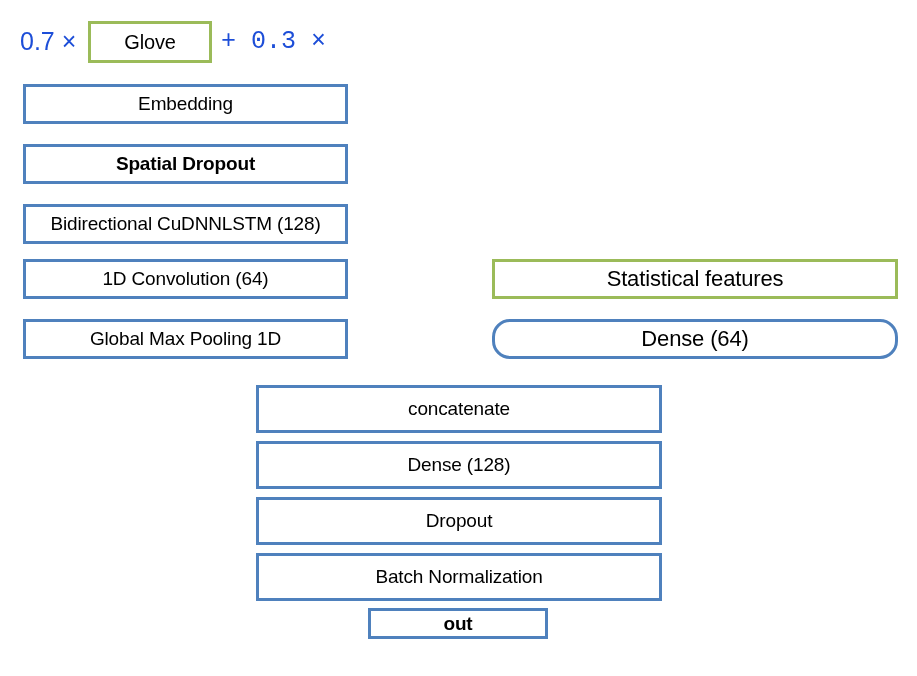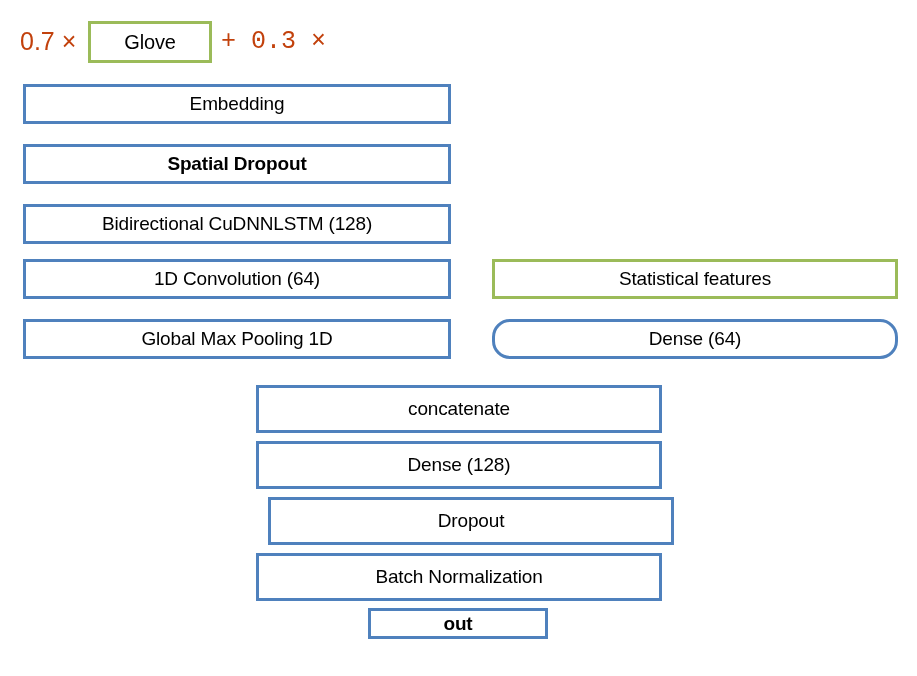--- a/index.html
+++ b/index.html
@@ -36,48 +36,48 @@
   .node.blue  { border: 3px solid #4f81bd; }
   .node.green { border: 3px solid #9bbb59; }
   .node span { display: block; white-space: nowrap; text-align: center; }
 
   .eq-text {
     position: absolute;
     display: flex;
     align-items: center;
     white-space: nowrap;
     font-size: 25px;
-    color: #c2410c;
+    color: #1d4ed8;
     letter-spacing: 0px;
   }
 
   
   #coef-left   { left: 20px;  top: 27px; }
   #coef-right  { left: 221px; top: 27px; font-family: Liberation Mono, monospace; }
   #node-glove     { left: 88px;  top: 21px; width: 124px; height: 42px; font-size: 20px; }
   #node-paragram  { left: 303px; top: 21px; width: 125px; height: 42px; font-size: 20px; }
 
   
-  .left-col { left: 23px; width: 428px; height: 40px; font-size: 19px; }
+  .left-col { left: 23px; width: 325px; height: 40px; font-size: 19px; }
   #node-embedding      { top: 84px; }
   #node-spatial        { top: 144px; font-weight: bold; }
   #node-bilstm         { top: 204px; }
   #node-conv1d         { top: 259px; }
   #node-globalmaxpool  { top: 319px; }
 
   
-  .right-col { left: 492px; width: 406px; height: 40px; font-size: 19px; }
+  .right-col { left: 492px; width: 406px; height: 40px; font-size: 22px; }
   #node-statfeat { top: 259px; }
   #node-dense64  { top: 319px; border-radius: 18px; }
 
   
   .bottom-col { left: 256px; width: 406px; height: 48px; font-size: 19px; }
   #node-concatenate  { top: 385px; }
   #node-dense128     { top: 441px; }
-  #node-dropout      { top: 497px; margin-left: 12px; }
+  #node-dropout      { top: 497px; }
   #node-batchnorm    { top: 553px; }
   #node-out          { left: 368px; top: 608px; width: 180px; height: 31px; font-size: 19px; font-weight: bold; }
 </style>
 </head>
 <body>
 
 <div id="diagram">
 
   <div class="eq-text" id="coef-left">0.7 ×</div>
 

